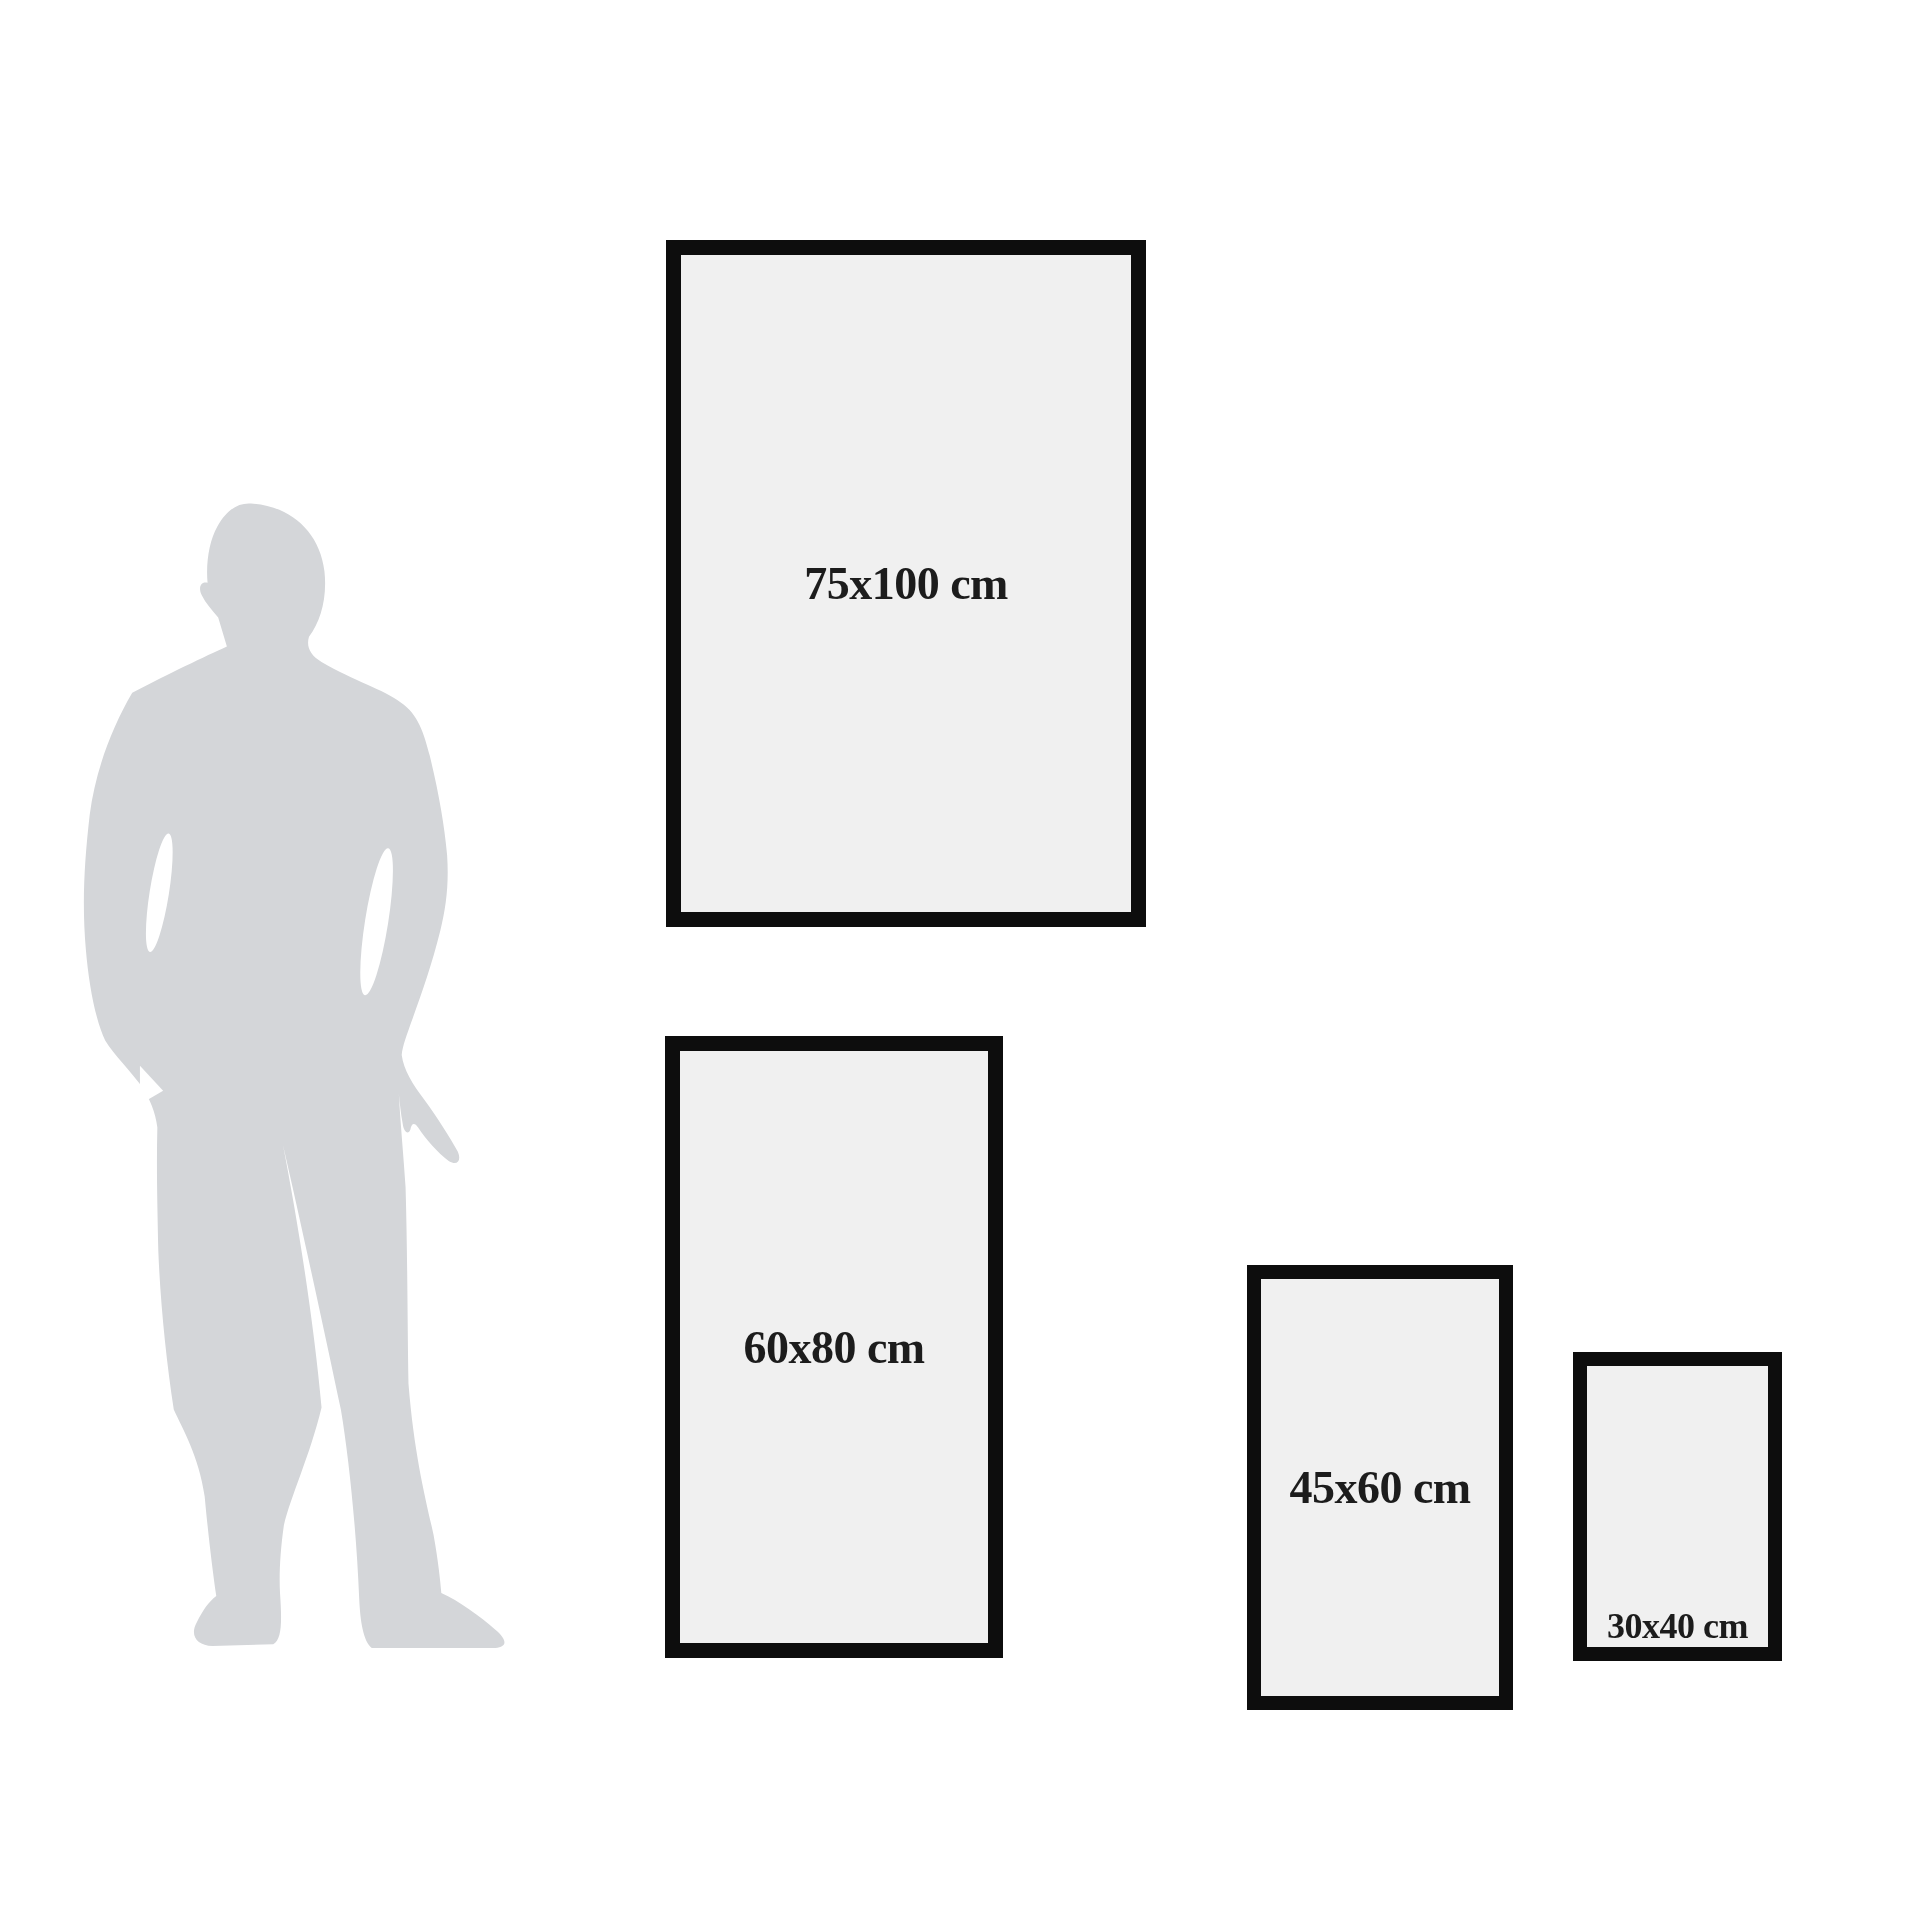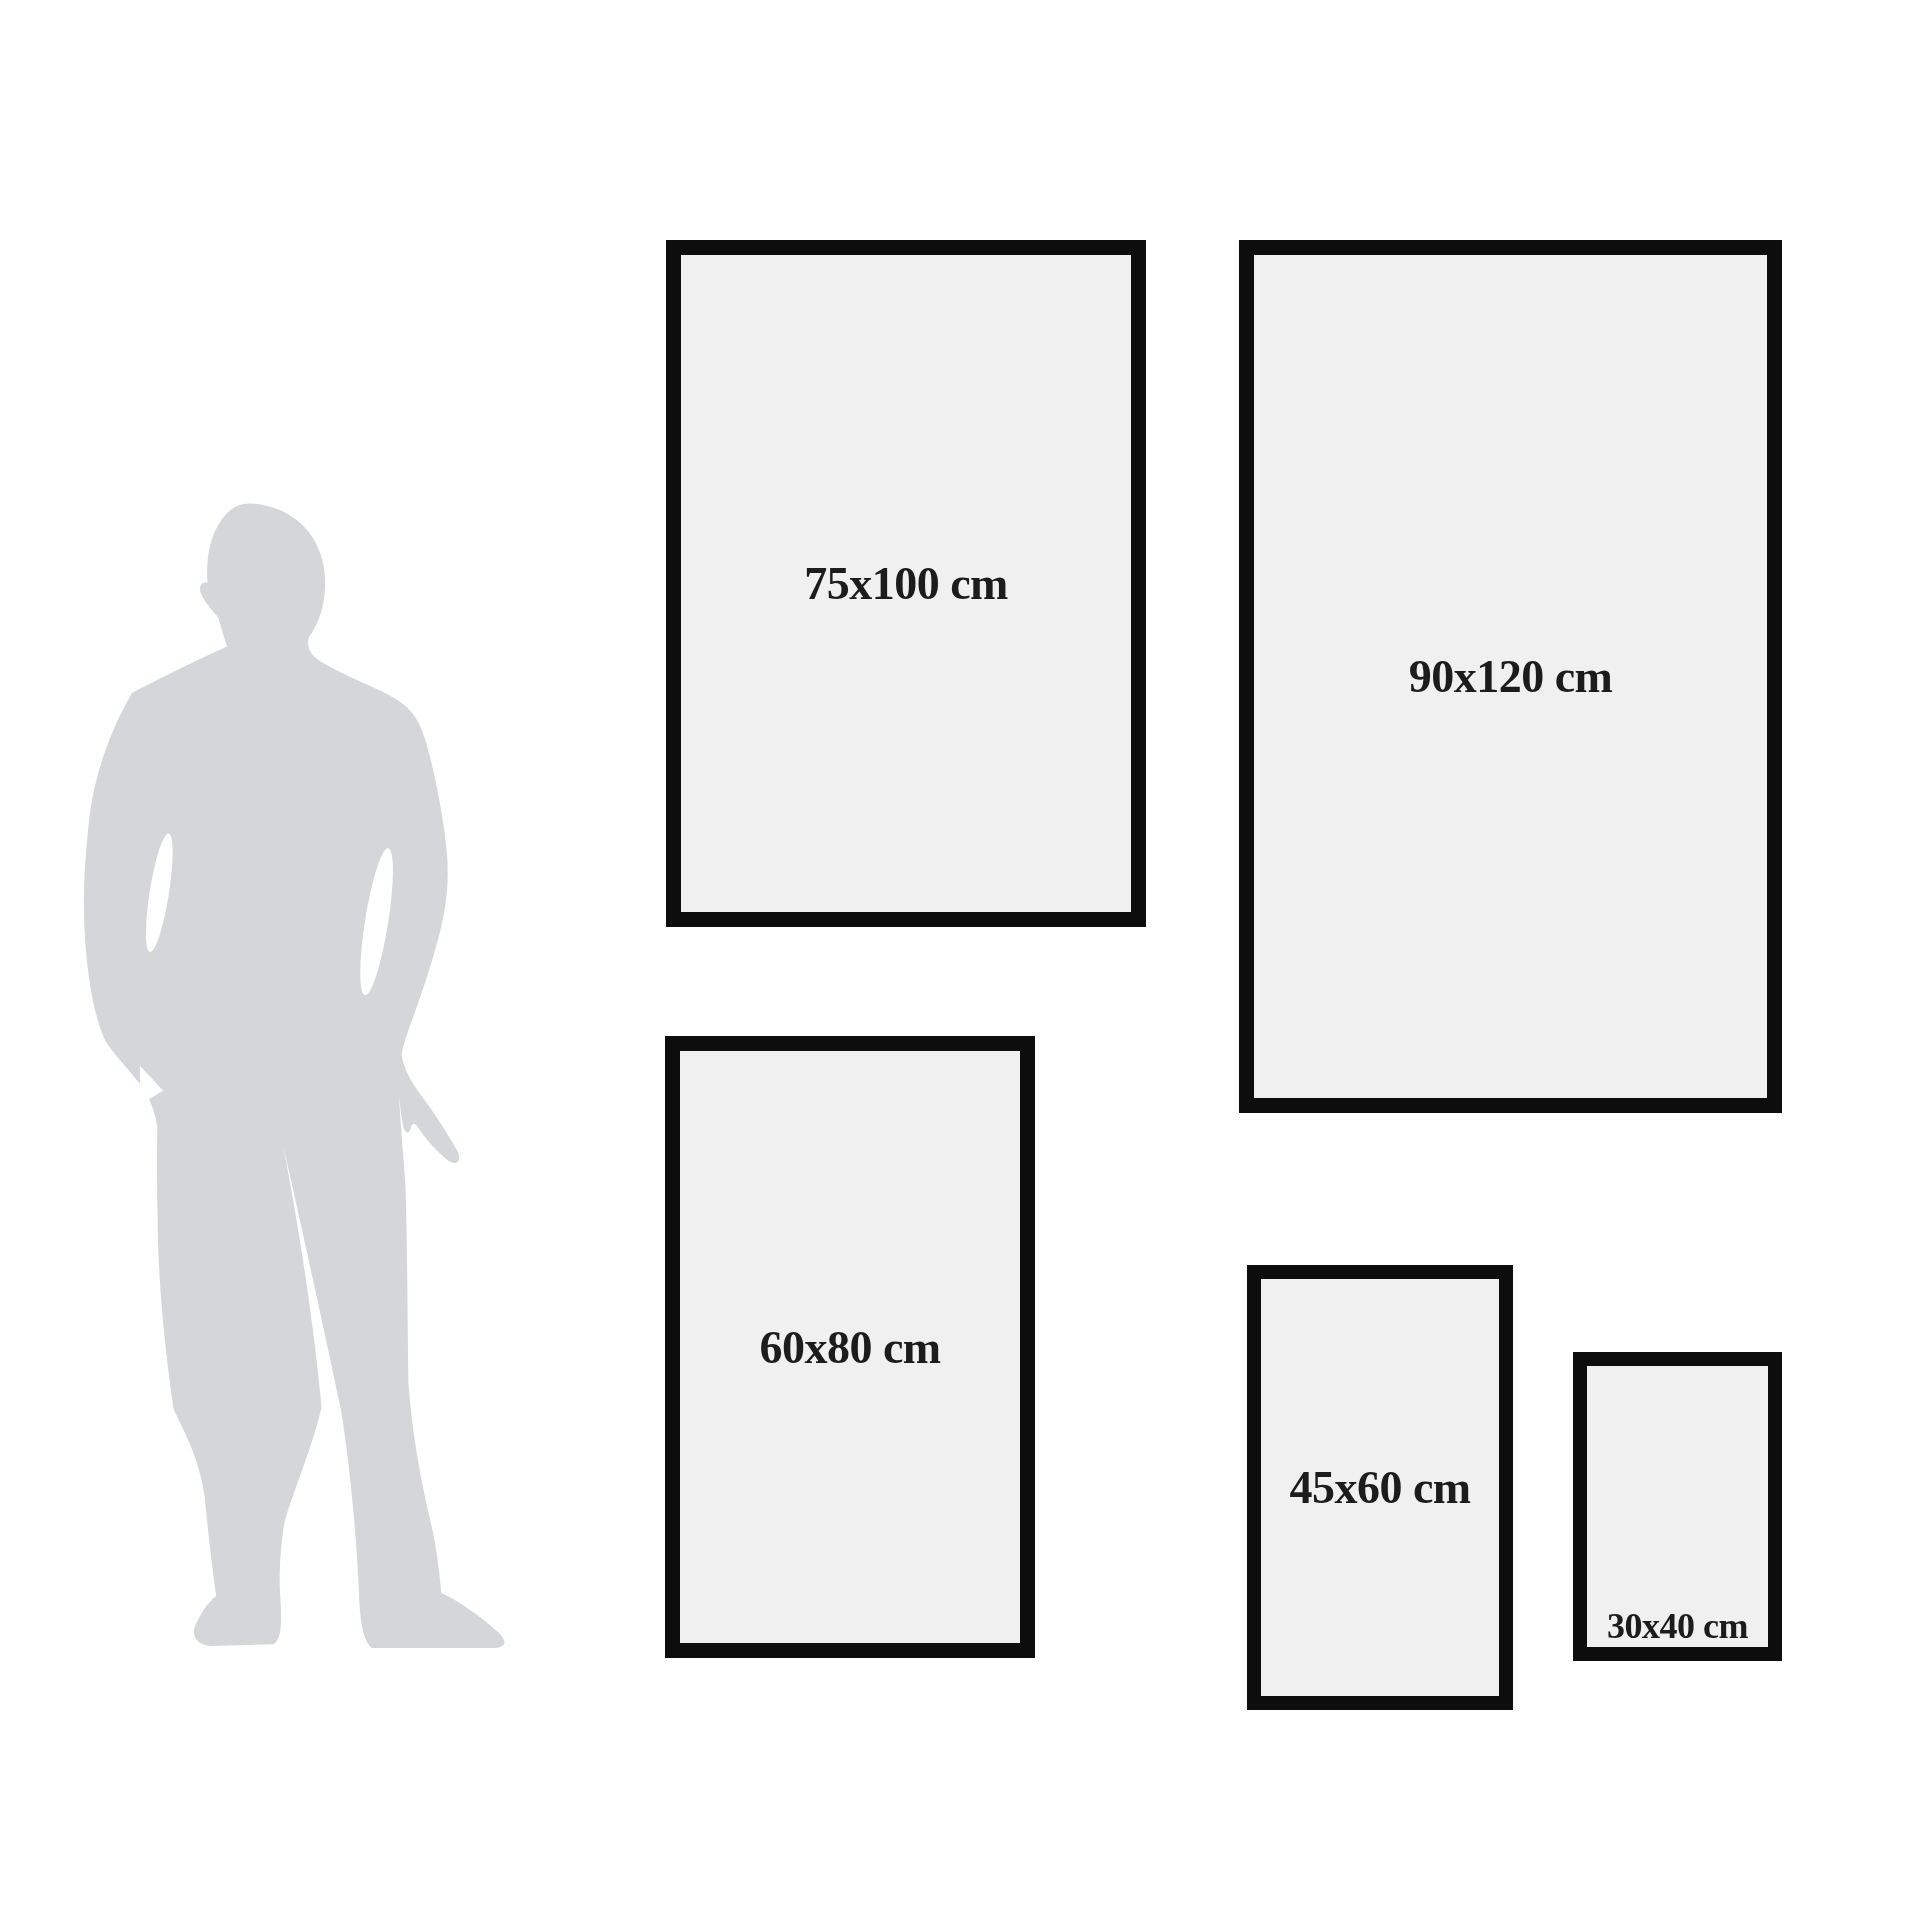--- a/index.html
+++ b/index.html
@@ -103,25 +103,22 @@
 
     <ellipse cx="80" cy="417" rx="10" ry="62" fill="#ffffff" transform="rotate(9 80 417)"></ellipse>
     <ellipse cx="305" cy="447" rx="12" ry="77" fill="#ffffff" transform="rotate(9 305 447)"></ellipse>
     <polygon points="60,596 84,622 60,636" fill="#ffffff"></polygon>
   </svg>
 
   <div class="frame" style="left:666px; top:240px; width:480px; height:687px;">
     <span class="frame-label">75x100 cm</span>
   </div>
 
-  <div class="frame" style="left:1239px; top:240px; width:543px; height:873px;">
-    <span class="frame-label">90x120 cm</span>
-  </div>
 
-  <div class="frame" style="left:665px; top:1036px; width:370px; height:622px;">
+  <div class="frame" style="left:665px; top:1036px; width:338px; height:622px;">
     <span class="frame-label">60x80 cm</span>
   </div>
 
   <div class="frame frame--thin" style="left:1247px; top:1265px; width:266px; height:445px;">
     <span class="frame-label">45x60 cm</span>
   </div>
 
   <div class="frame frame--thin frame--small" style="left:1573px; top:1352px; width:209px; height:309px;align-items:flex-end;">
     <span class="frame-label">30x40 cm</span>
   </div>

